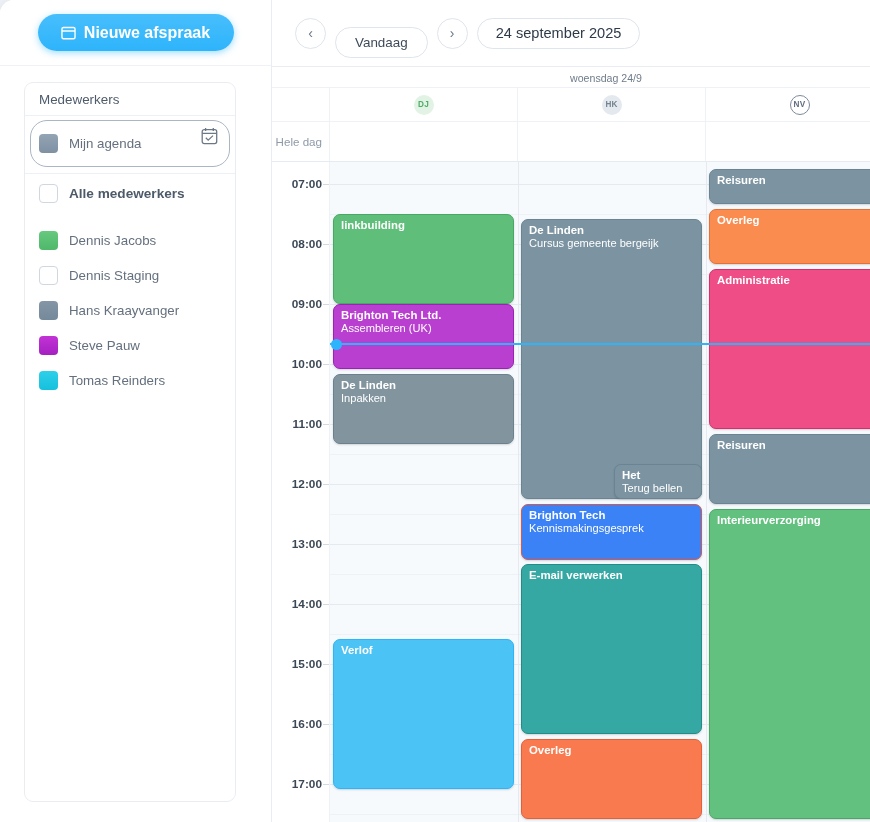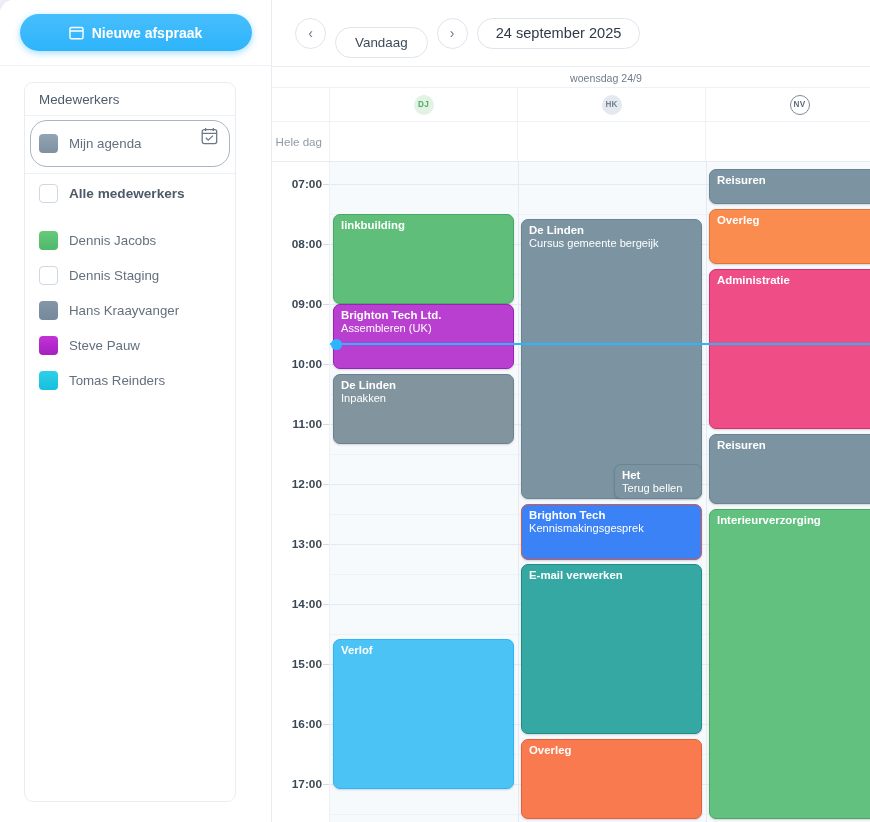--- a/index.html
+++ b/index.html
@@ -24,25 +24,25 @@
     width: 272px; height: 834px;
     background: #ffffff;
     border-right: 1px solid #e8edf3;
   }
   #newapp-wrap {
     height: 66px;
     border-bottom: 1px solid #eef1f5;
     display: flex; align-items: center; justify-content: center;
   }
   #new-appointment-btn {
-    width: 232px; height: 37px;
+    width: 196px; height: 37px;
     border: none; border-radius: 19px;
     background: linear-gradient(180deg,#47befc 0%,#2eb4fb 100%);
     color: #fff;
-    font-size: 14px; font-weight: 600;
+    font-size: 16px; font-weight: 600;
     font-family: "Liberation Sans", sans-serif;
     display: flex; align-items: center; justify-content: center; gap: 8px;
     cursor: pointer;
     box-shadow: 0 2px 7px rgba(46,180,251,.45);
   }
   .win-icon { width: 15px; height: 14px; display:block; }
 
   #employees-card {
     position: absolute; left: 24px; top: 82px;
     width: 212px; height: 720px;

